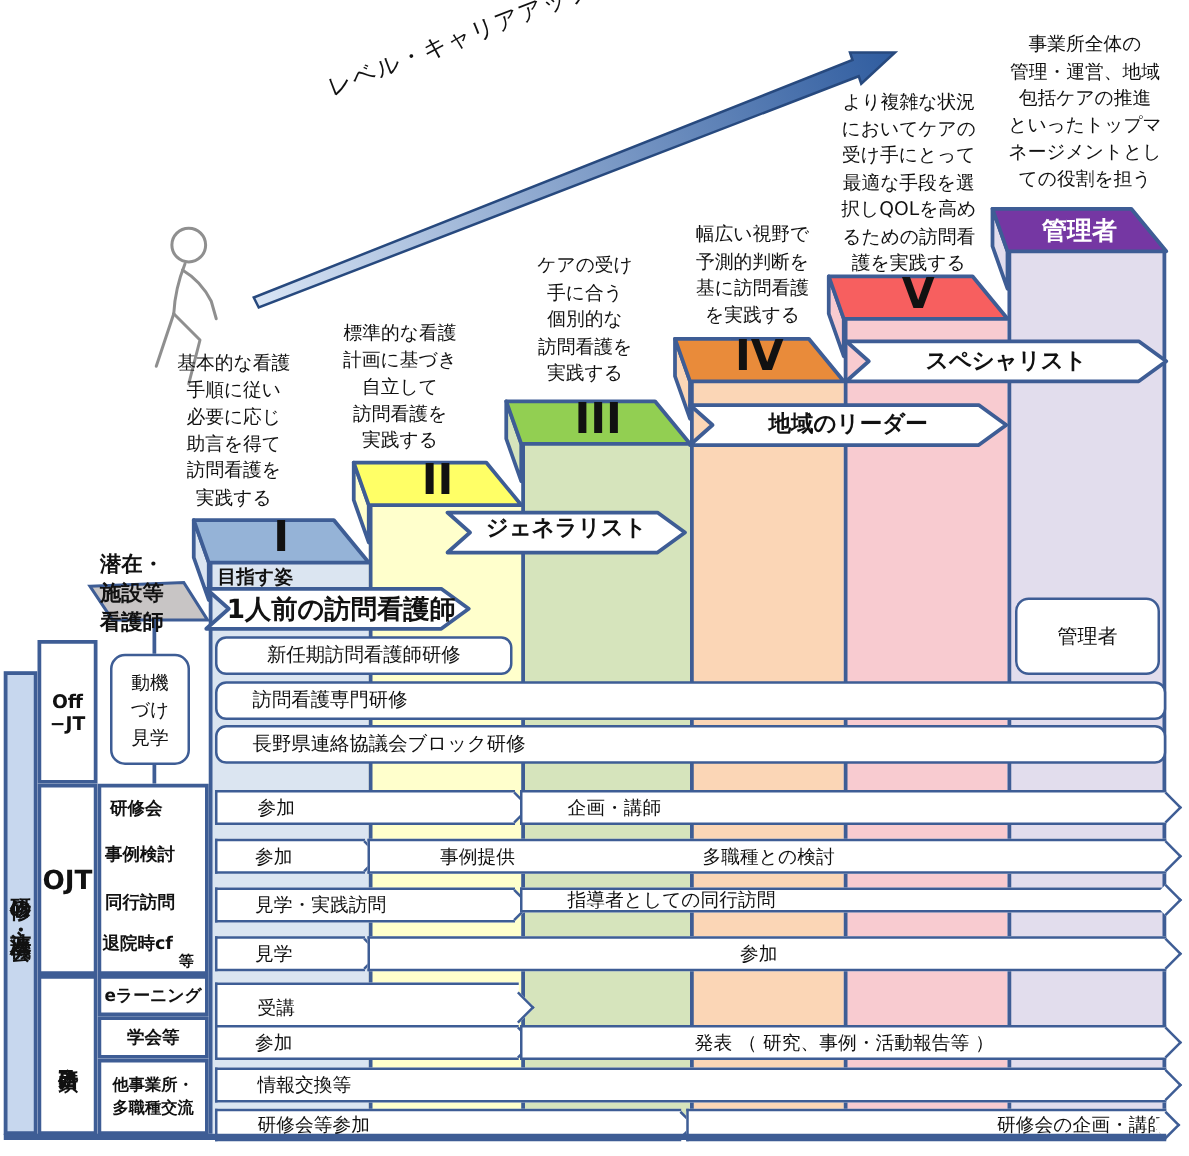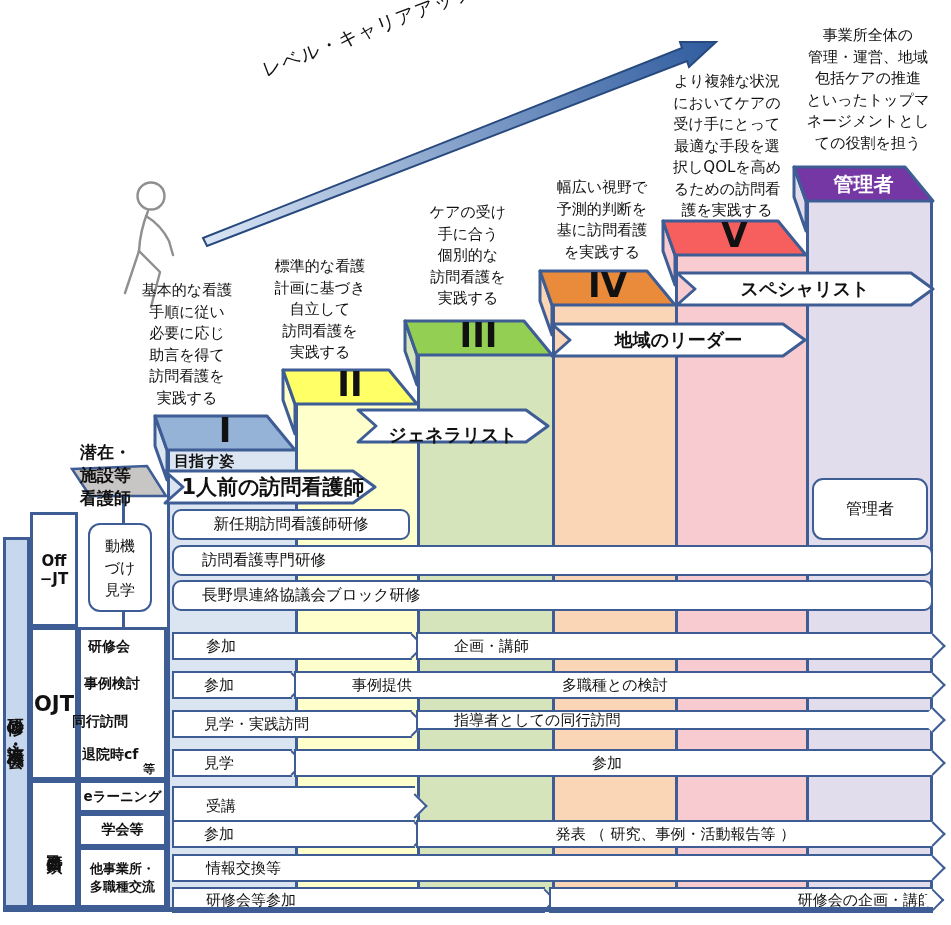--- a/index.html
+++ b/index.html
@@ -143,40 +143,40 @@
   <div class="txt numeral" style="left:540px; top:268px; width:135px;">IV</div>
   <div class="txt numeral" style="left:663px; top:218px; width:143px;">V</div>
   <div class="txt step-title" style="left:794px; top:169px; width:139px;">管理者</div>
 
   <div class="txt potential" style="left:80px; top:441px;">潜在・
 施設等
 看護師</div>
   <div class="txt goal" style="left:174px; top:452px;">目指す姿</div>
 
   <div class="txt banner-text" style="left:180px; top:472px; width:186px; font-size:21px;">1人前の訪問看護師</div>
-  <div class="txt banner-text" style="left:372px; top:420px; width:162px;">ジェネラリスト</div>
+  <div class="txt banner-text" style="left:372px; top:408px; width:162px;">ジェネラリスト</div>
   <div class="txt banner-text" style="left:566px; top:325px; width:225px;">地域のリーダー</div>
   <div class="txt banner-text" style="left:691px; top:274px; width:228px;">スペシャリスト</div>
 
   <div class="cell vertical" style="left: 3px; top: 537px; width: 27px; height: 371px; font-size: 17px; letter-spacing: 2px; background: rgb(199, 215, 238);">研修の方法・機会</div>
   <div class="cell pre" style="left:30px; top:512px; width:48px; height:115px; font-size:15px; text-align:center;">Off
 −JT</div>
   <div class="cell" style="left:30px; top:627px; width:48px; height:153px; font-size:21px;">OJT</div>
   <div class="cell vertical" style="left:30px; top:780px; width:48px; height:128px; font-size:16px; letter-spacing:1px;">自己研鑽</div>
 
   <div class="connector" style="top:496px; height:27px;"></div>
   <div class="connector" style="top:612px; height:15px;"></div>
   <div class="rbox pre" style="left:88px; top:523px; width:64px; height:89px; border-radius:12px; font-size:15px; line-height:22px; text-align:center;">動機
 づけ
 見学</div>
 
   <div class="cell nofill" style="left:78px; top:627px; width:89px; height:153px; background:#fff;"></div>
   <div class="rowlabel" style="left:88px; top:638px;">研修会</div>
   <div class="rowlabel" style="left:84px; top:675px;">事例検討</div>
-  <div class="rowlabel" style="left:72px; top:713px;">同行訪問</div>
+  <div class="rowlabel" style="left:84px; top:713px;">同行訪問</div>
   <div class="rowlabel" style="left:82px; top:746px;">退院時cf</div>
   <div class="rowlabel" style="left:143px; top:761px; font-size:12px;">等</div>
 
   <div class="cell" style="left:78px; top:780px; width:89px; height:33px; font-size:13.5px;">eラーニング</div>
   <div class="cell" style="left:78px; top:813px; width:89px; height:34px; font-size:14px;">学会等</div>
   <div class="cell pre" style="left:78px; top:847px; width:89px; height:61px; font-size:13px; line-height:18px; text-align:left;">他事業所・
 多職種交流</div>
 
   <div class="rbox" style="left:172px; top:509px; width:238px; height:31px;">
       <span>新任期訪問看護師研修</span>

